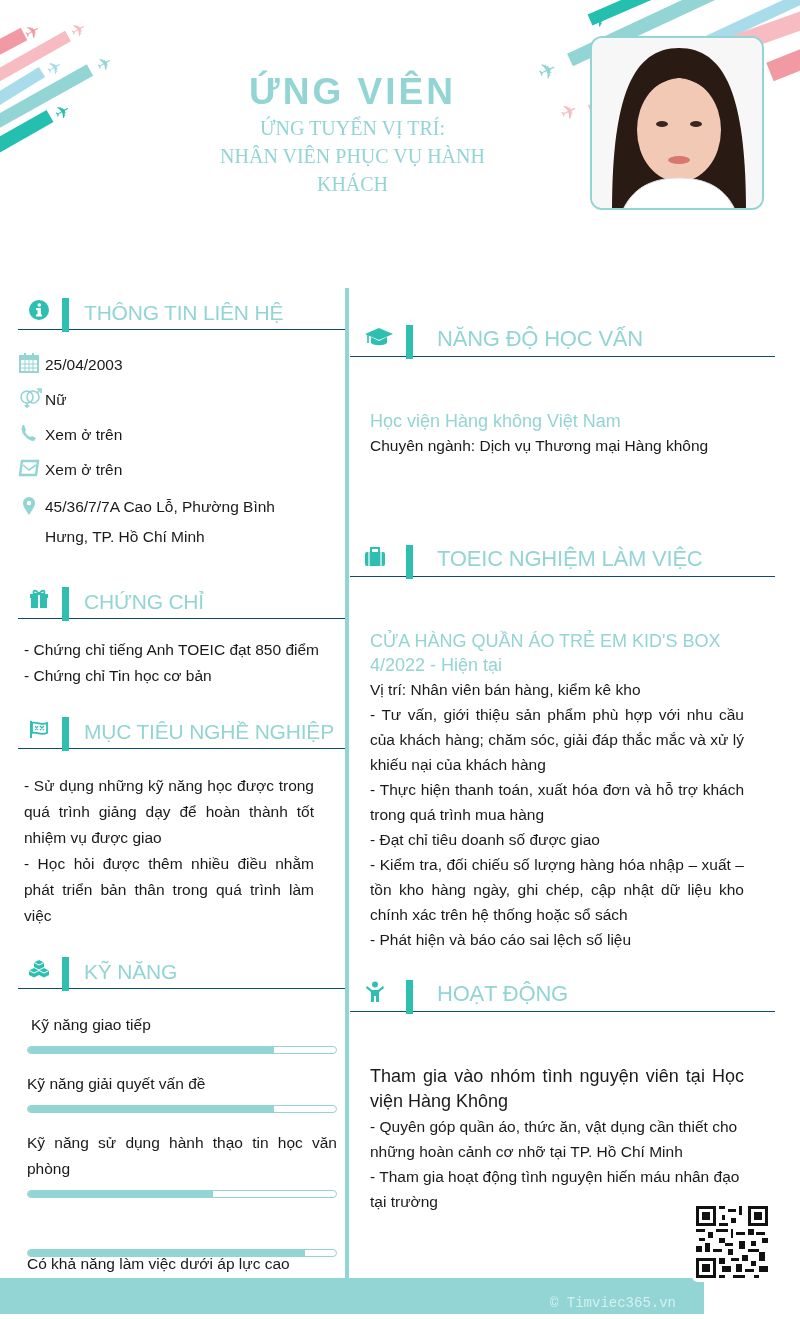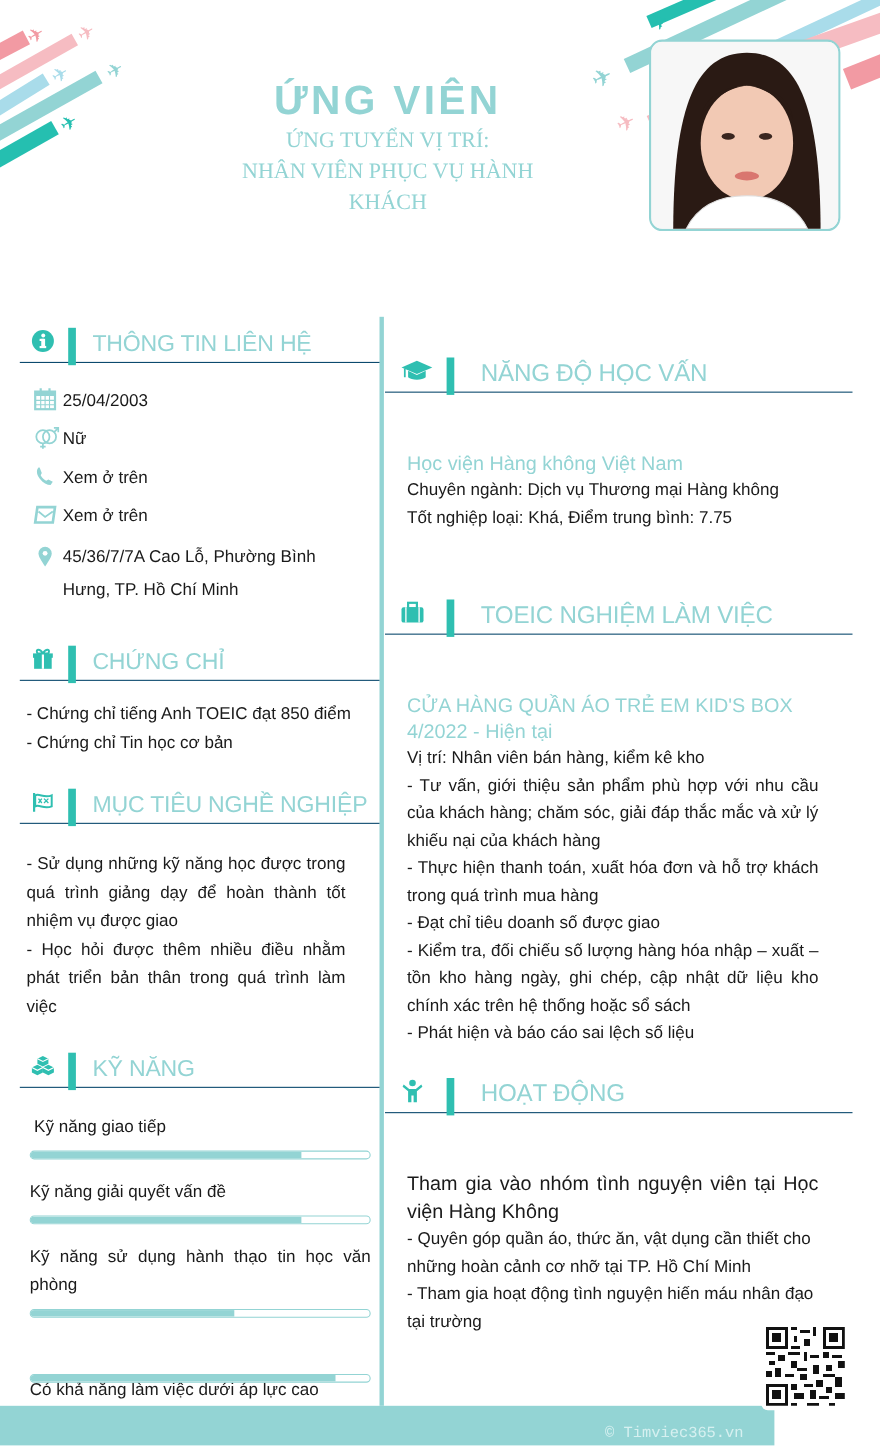--- a/index.html
+++ b/index.html
@@ -25,21 +25,21 @@
   .sec-head .ico { position: absolute; left: 10px; bottom: 8px; width: 22px; height: 22px; }
   .sec-head .bar { position: absolute; left: 44px; bottom: -3px; width: 7px; height: 34px; background: #2fbfb1; }
   .sec-head .ttl { position: absolute; left: 66px; bottom: 4px; font-family: "Liberation Sans", sans-serif; font-size: 21px; color: #93d4d4; white-space: nowrap; letter-spacing: -0.2px; }
   .col-right .sec-head .ico { left: 14px; }
   .col-right .sec-head .bar { left: 56px; }
   .col-right .sec-head .ttl { left: 87px; font-size: 22px; }
 
   .txt { font-family: "Liberation Sans", sans-serif; font-size: 15.5px; line-height: 25px; color: #1a1a1a; }
   .just { text-align: justify; }
 
-  .contact-row { position: absolute; left: 12px; display: flex; align-items: flex-start; }
+  .contact-row { position: absolute; left: 0; display: flex; align-items: flex-start; }
   .contact-row .cico { width: 24px; height: 22px; margin-right: 3px; flex: none; }
   .contact-row .ctext { width: 250px; }
 
   .skill-label { position: absolute; left: 9px; width: 310px; }
   .skill-bar { position: absolute; left: 9px; width: 310px; height: 8px; border: 1px solid #93d4d4; border-radius: 4px; background: #fff; overflow: hidden; }
   .skill-bar .fill { height: 100%; background: #93d4d4; }
 
   .accent { color: #93d4d4; font-family: "Liberation Sans", sans-serif; font-size: 18px; line-height: 24px; }
 
   .qr { position: absolute; left: 692px; top: 1202px; width: 80px; height: 80px; background: #fff; border-radius: 6px; padding: 4px; }
@@ -232,21 +232,20 @@
           <path d="M1 8 L15 2 L29 8 L15 14 Z" fill="#2fbfb1"></path>
           <path d="M7 11 L7 17 C10 20, 20 20, 23 17 L23 11 L15 15 Z" fill="#2fbfb1"></path>
           <line x1="4" y1="9" x2="4" y2="17" stroke="#2fbfb1" stroke-width="1.6"></line>
         </svg>
       <div class="bar"></div>
       <div class="ttl">NĂNG ĐỘ HỌC VẤN</div>
     </div>
     <div style="position:absolute; left:20px; top:409px; width:380px;">
       <div class="accent">Học viện Hàng không Việt Nam</div>
       <div class="txt">Chuyên ngành: Dịch vụ Thương mại Hàng không</div>
-      <div class="txt">Tốt nghiệp loại: Khá, Điểm trung bình: 7.75</div>
     </div>
 
     <div class="sec-head" style="top:533px;">
       <svg class="ico" viewBox="0 0 22 22">
           <rect x="1" y="6" width="20" height="14" rx="2" fill="#2fbfb1"></rect>
           <rect x="7" y="2" width="8" height="5" fill="none" stroke="#2fbfb1" stroke-width="2"></rect>
           <line x1="5" y1="6" x2="5" y2="20" stroke="#fff" stroke-width="1.2"></line>
           <line x1="17" y1="6" x2="17" y2="20" stroke="#fff" stroke-width="1.2"></line>
         </svg>
       <div class="bar"></div>

